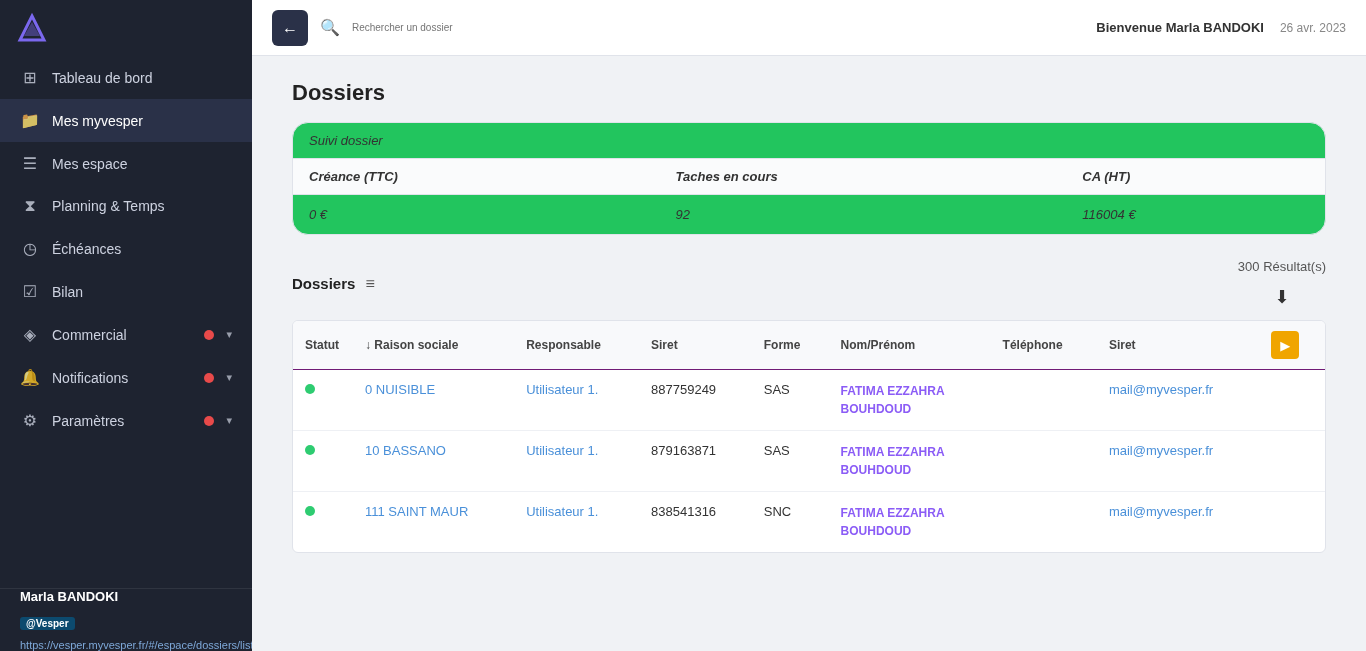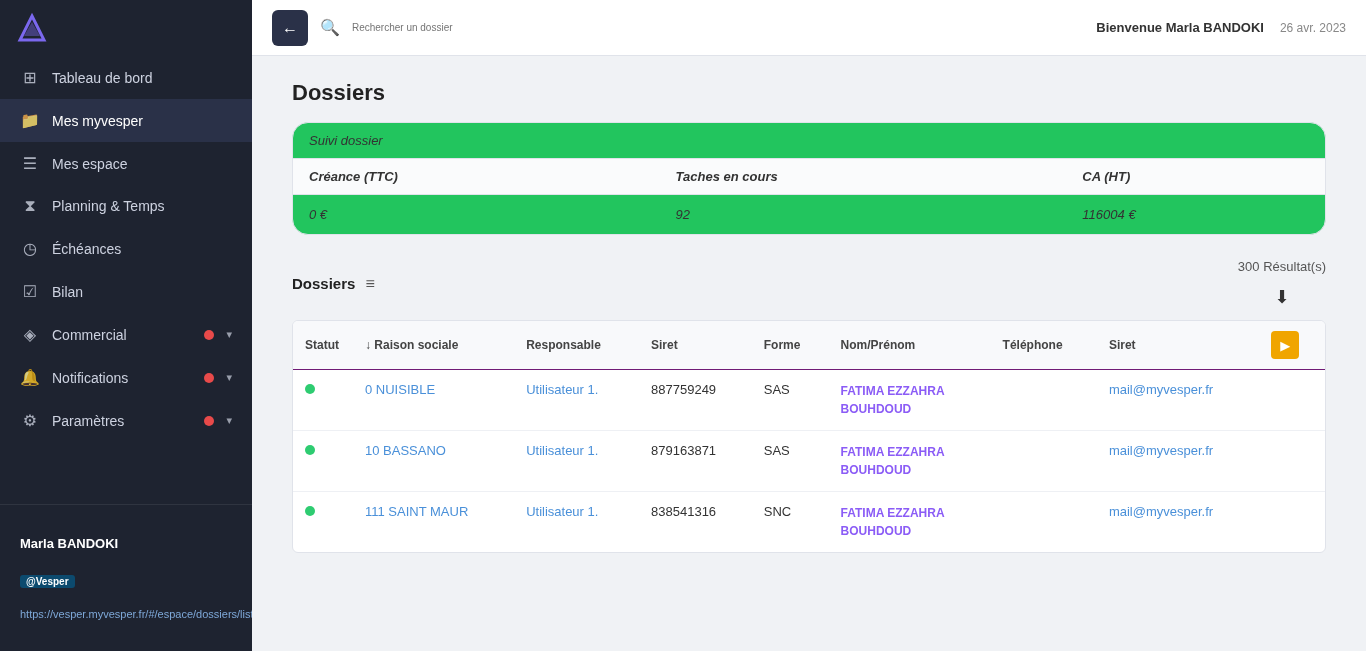--- a/index.html
+++ b/index.html
@@ -41,25 +41,25 @@
     }
     .sidebar-item.active { background: #2a3148; color: #fff; }
     .sidebar-item .item-icon { width: 20px; text-align: center; font-size: 16px; opacity: 0.8; }
     .sidebar-item .item-label { flex: 1; }
     .sidebar-item .badge-red {
       width: 10px; height: 10px; border-radius: 50%; background: #e84a4a; display: inline-block;
     }
     .sidebar-item .chevron { font-size: 11px; opacity: 0.7; }
 
     .sidebar-footer {
-      padding: 31px 20px;
+      padding: 0 20px;
       border-top: 1px solid rgba(255,255,255,0.08);
       display: flex;
       flex-direction: column;
-      gap: 20px;
+      gap: 9px;
     }
     .sidebar-footer .user-name { color: #fff; font-weight: bold; font-size: 13px; }
     .sidebar-footer .user-link { color: #7ea8d8; font-size: 11px; text-decoration: none; }
     .footer-brand {
       display: flex;
       align-items: center;
       gap: 6px;
       margin-top: 4px;
     }
     .brand-badge {

